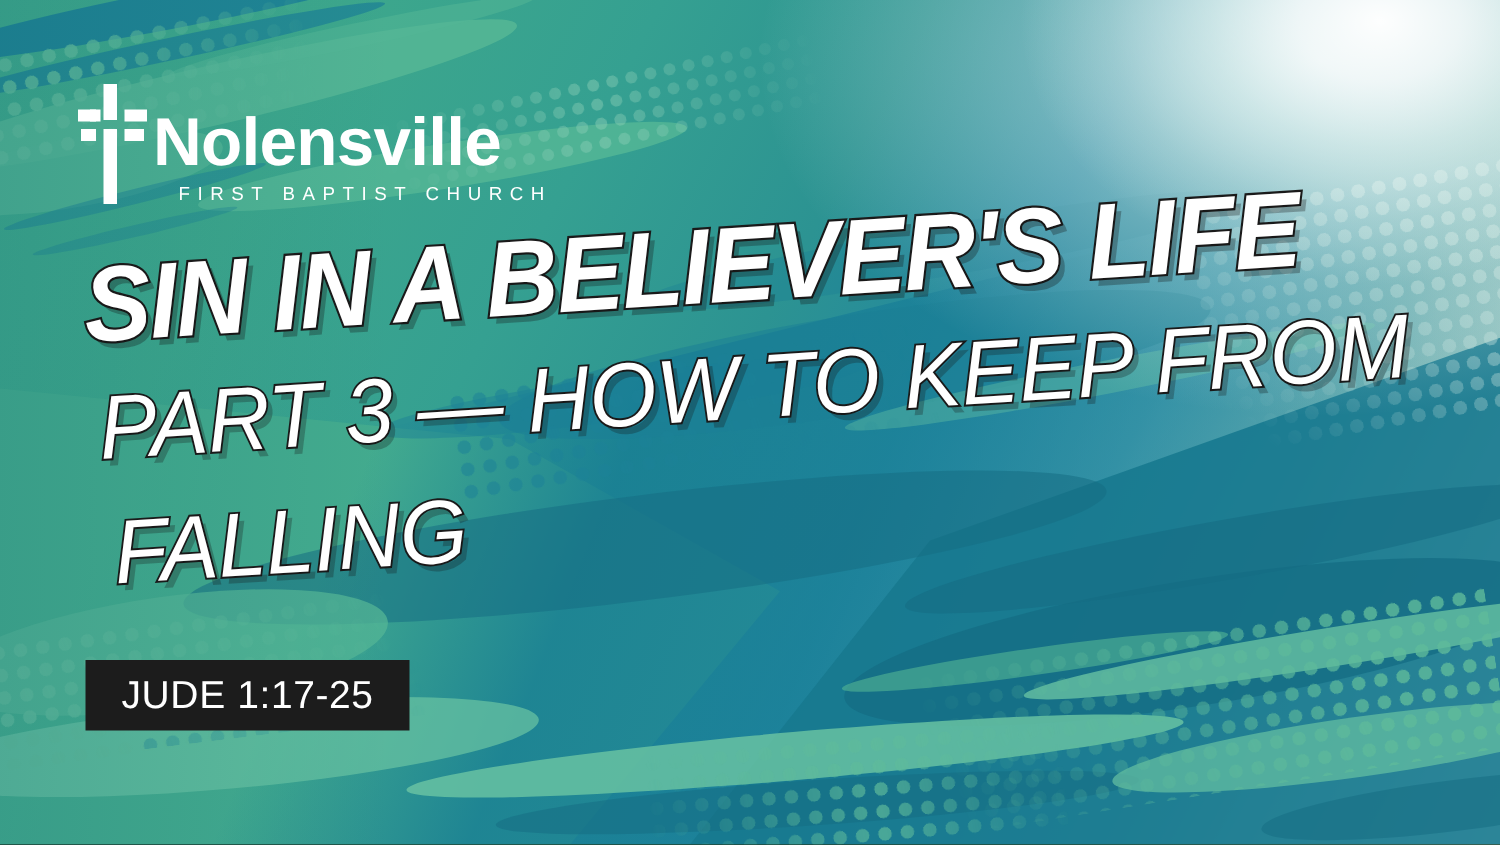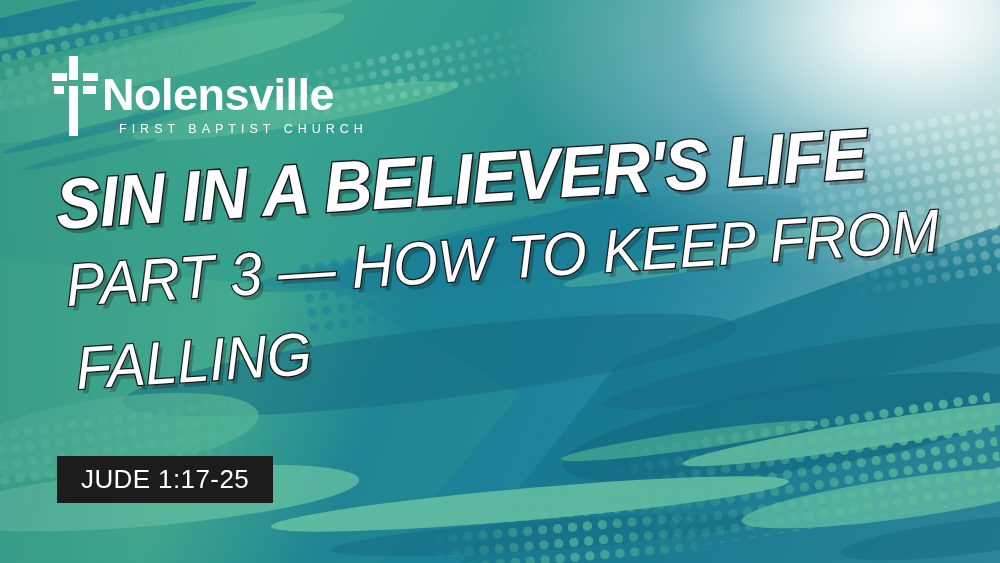--- a/index.html
+++ b/index.html
@@ -211,21 +211,21 @@
     letter-spacing: 0px;
     -webkit-text-stroke: 2.6px #1a1a1a;
     transform: rotate(-3.6deg) scaleX(0.96);
     text-shadow: 4px 5px 0 rgba(20,20,20,0.28);
   }
 
   
   #scripture-badge {
     position: absolute;
     left: 57px;
-    top: 456px;
+    top: 440px;
     height: 47px;
     padding: 0 24px;
     background: #1c1c1c;
     display: flex;
     align-items: center;
     z-index: 30;
   }
   #scripture-text {
     color: #ffffff;
     font-size: 26px;

